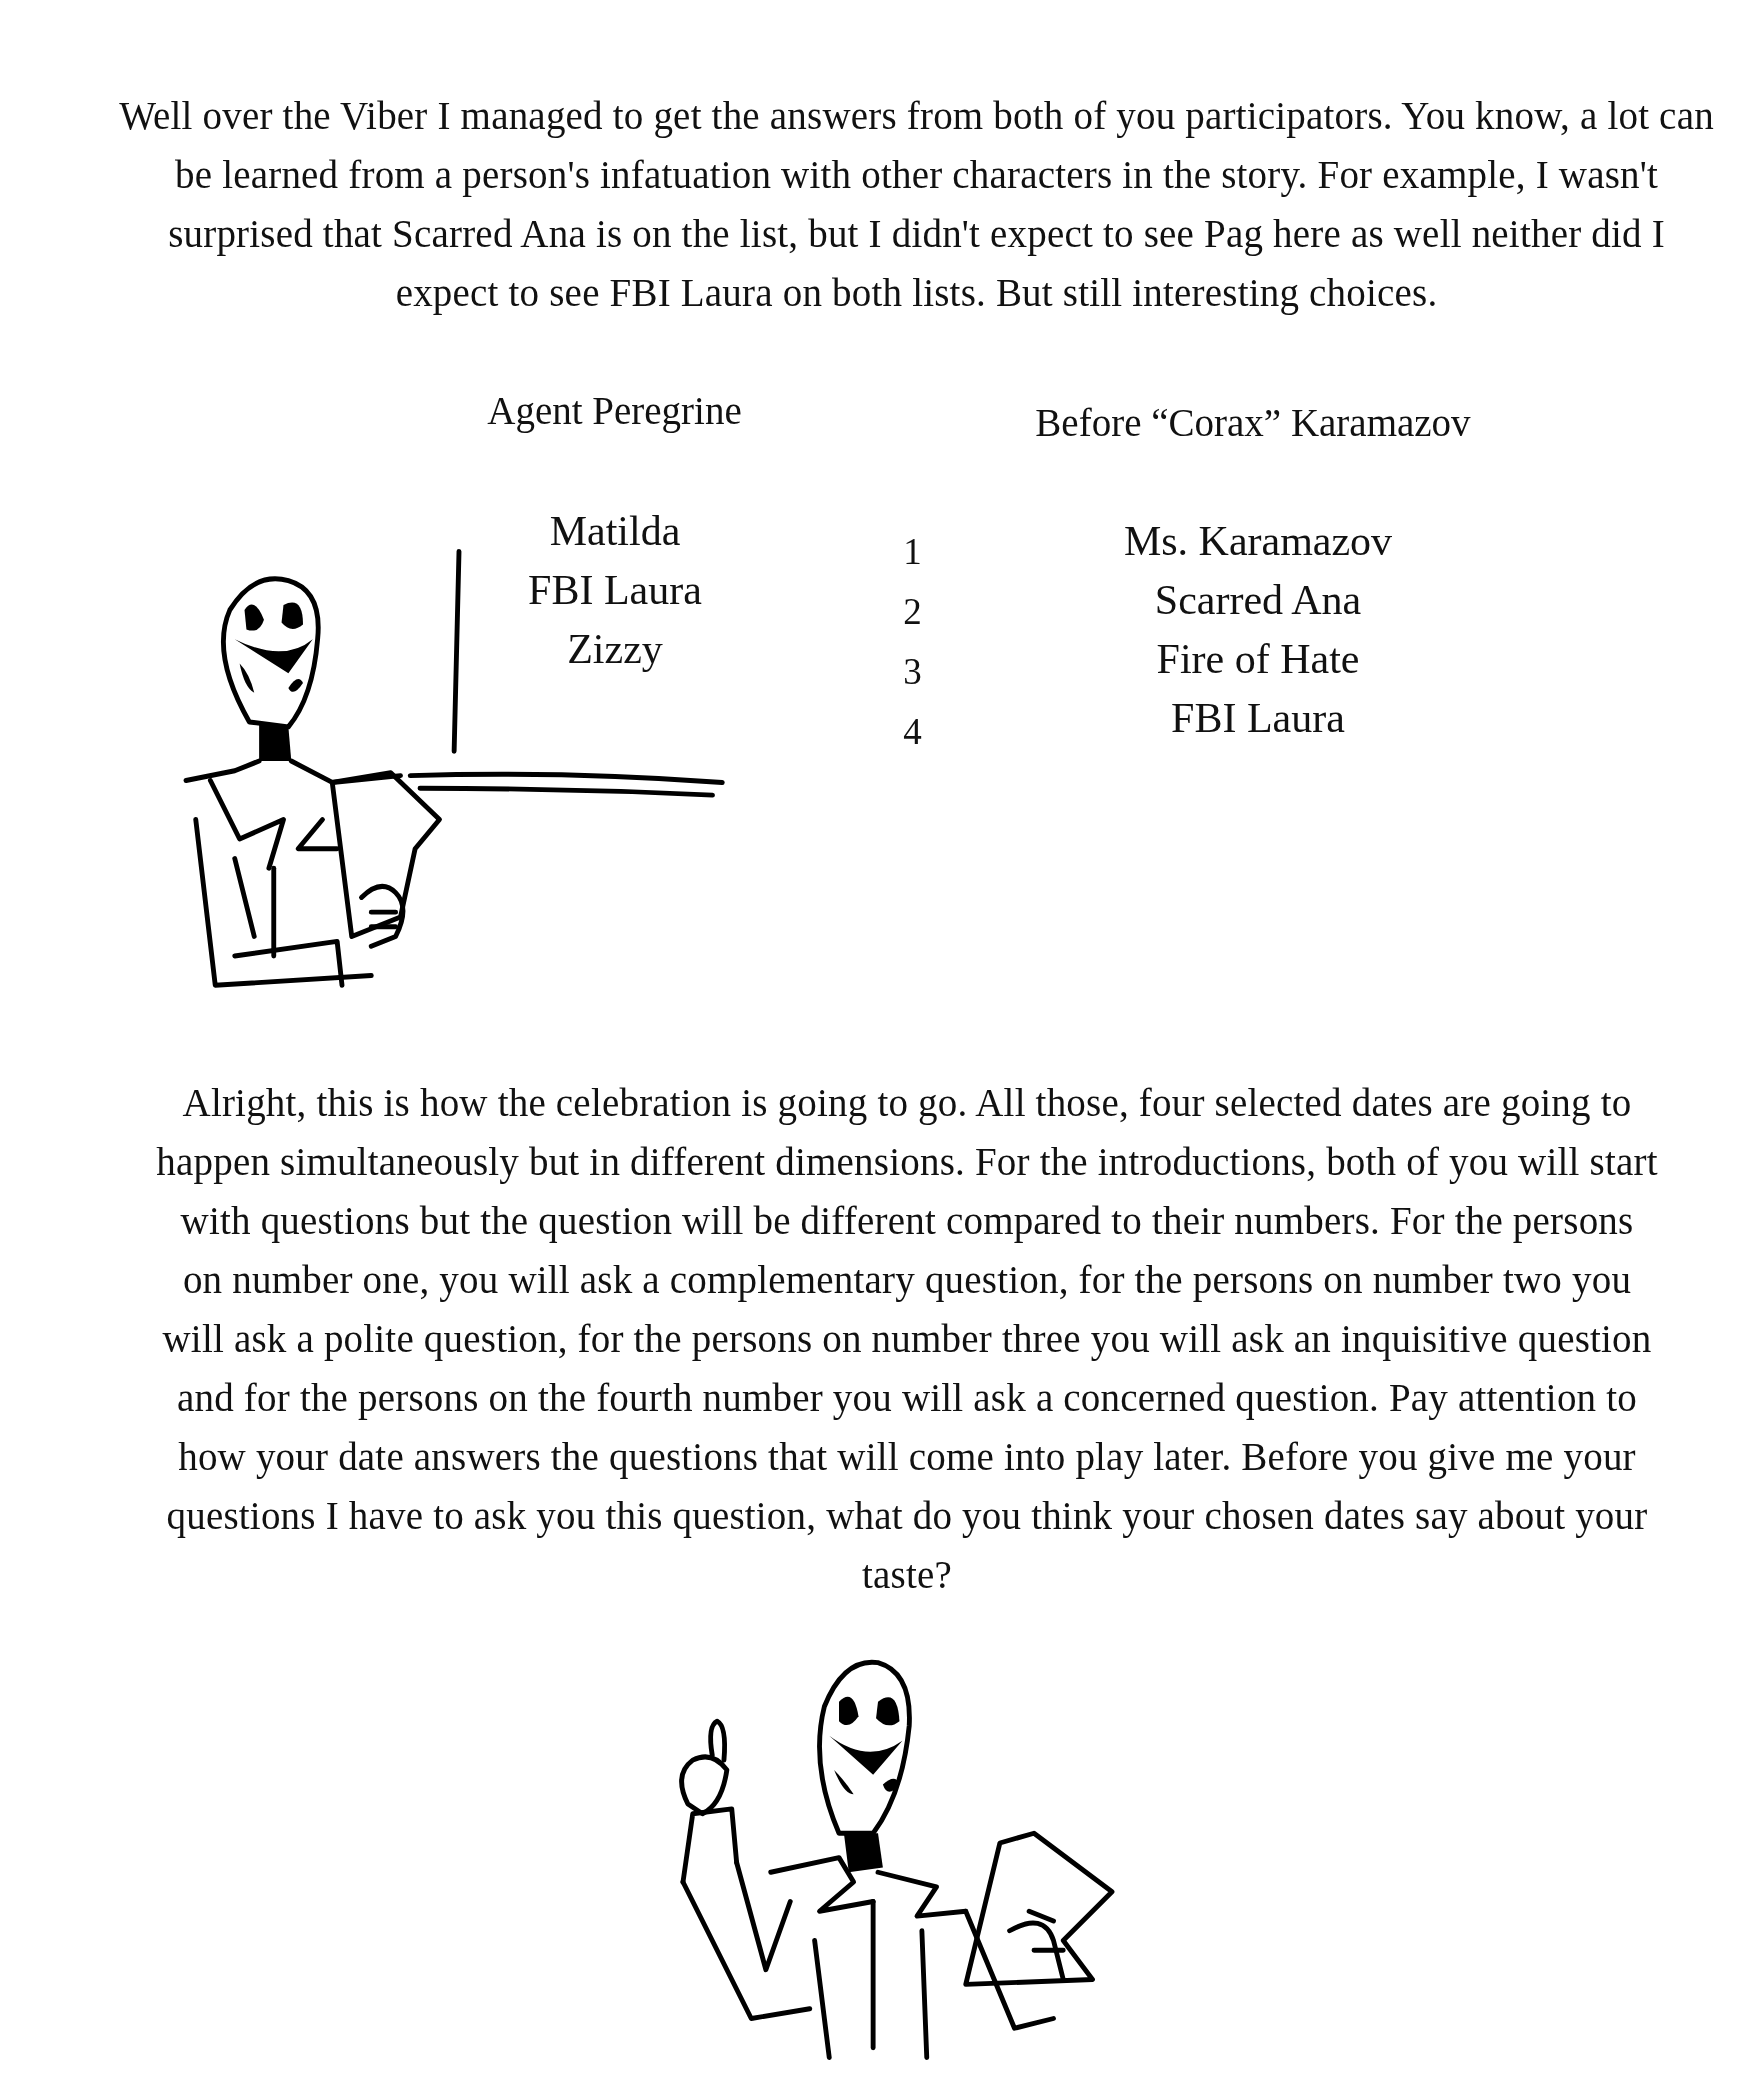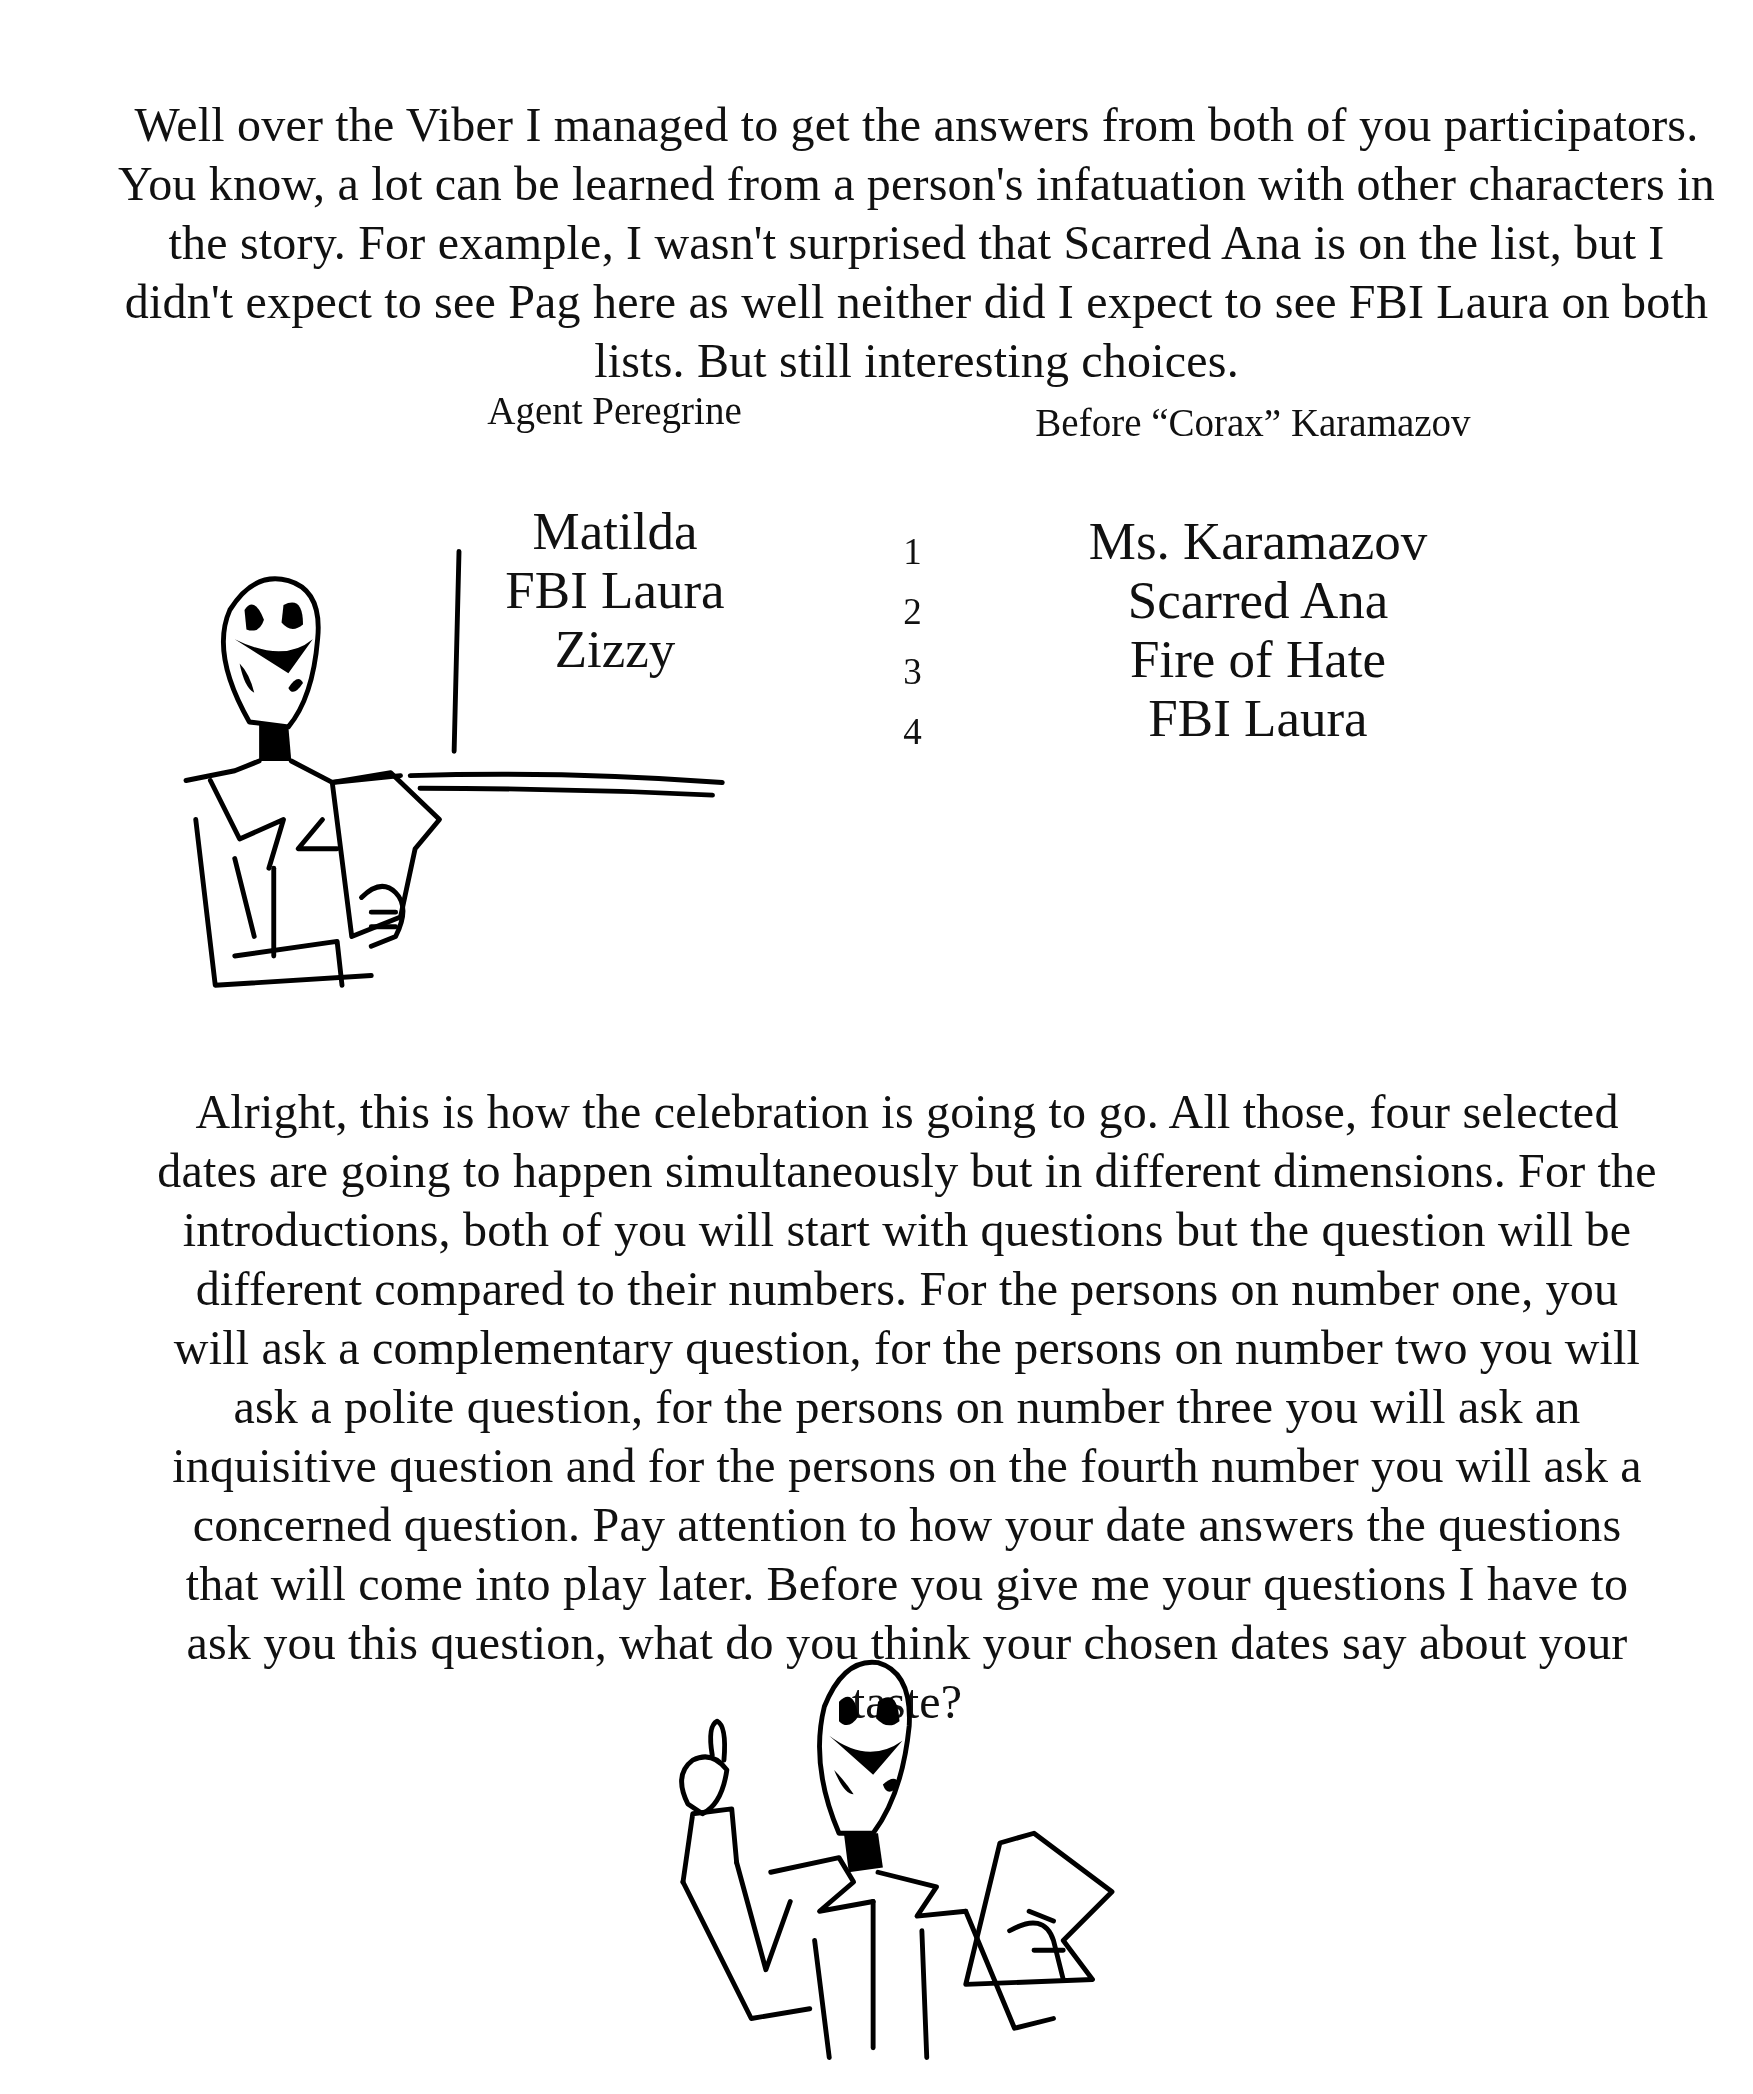--- a/index.html
+++ b/index.html
@@ -3,35 +3,35 @@
   <meta charset="utf-8">
   <style>
     html, body { margin: 0; padding: 0; background: #ffffff; }
     body {
       width: 1753px; height: 2095px; position: relative; overflow: hidden;
       font-family: "DejaVu Serif", "Liberation Serif", serif;
       color: #111111;
     }
     .para {
       position: absolute; left: 117px; width: 1599px;
-      text-align: center; font-size: 48px; line-height: 59px;
+      text-align: center; font-size: 39px; line-height: 59px;
       font-family: "Liberation Serif", "DejaVu Serif", serif;
       letter-spacing: 0.2px;
     }
     #intro { top: 47px; }
     #rules { top: 1034px; left: 156px; width: 1502px; }
     .col-head {
       position: absolute; font-size: 39px;
       font-family: "Liberation Serif", serif;
       text-align: center;
     }
     #head-left { left: 429px; width: 371px; top: 388px; }
     #head-right { left: 936px; width: 634px; top: 400px; }
     .list { position: absolute; list-style: none; margin: 0; padding: 0;
-      font-size: 53px; line-height: 59px; text-align: center;
+      font-size: 42px; line-height: 59px; text-align: center;
       font-family: "Liberation Serif", serif; }
     #list-left { left: 449px; width: 332px; top: 502px; }
     #list-right { left: 1053px; width: 410px; top: 512px; }
     #rank-nums { left: 883px; width: 59px; top: 522px; line-height: 60px; font-size: 37px; }
     .illus { position: absolute; }
     #illus-pointer { left: 176px; top: 527px; width: 566px; height: 468px; }
     #illus-thumbs { left: 644px; top: 1648px; width: 507px; height: 429px; }
     svg path, svg line, svg polyline, svg ellipse { stroke: #000; fill: none; stroke-width: 5; stroke-linecap: round; stroke-linejoin: round; }
     svg .fill { fill: #000; stroke: none; }
   </style>

